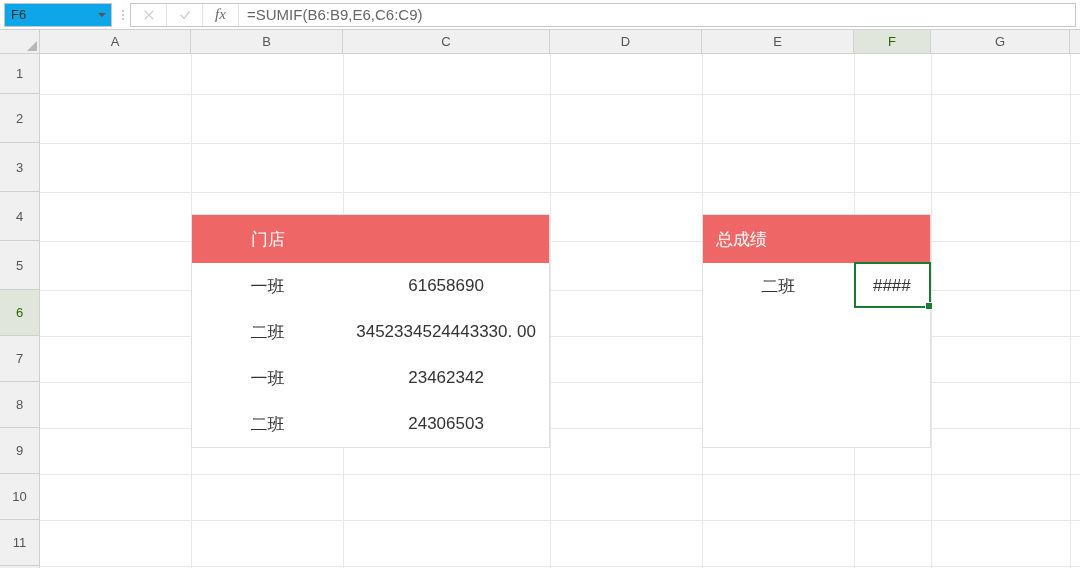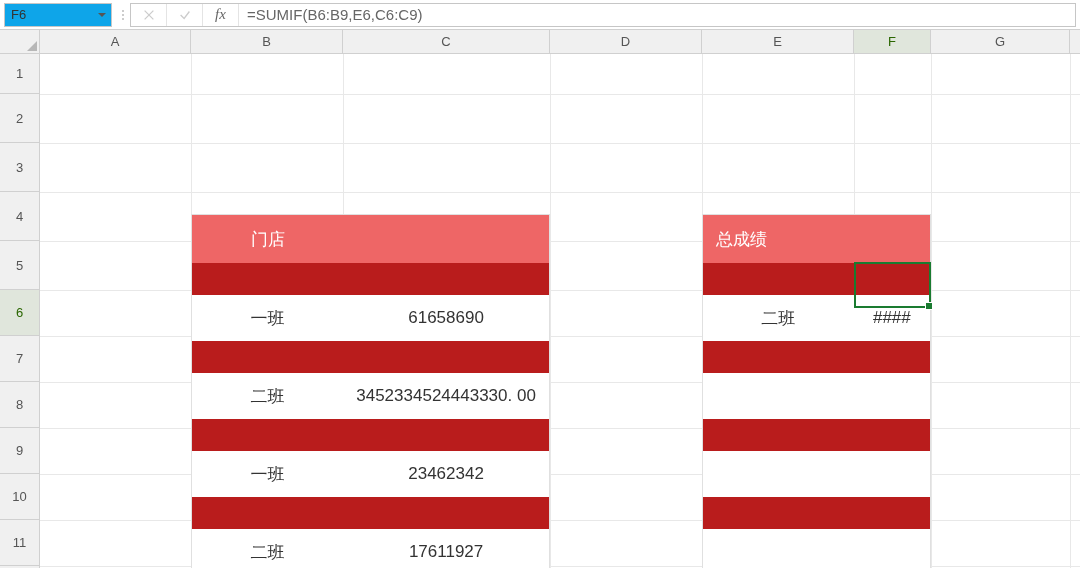--- a/index.html
+++ b/index.html
@@ -177,21 +177,21 @@
       font-size: 17px;
       height: 48px;
     }
     .th {
       display: flex;
       align-items: center;
       justify-content: center;
       border-right: 1px solid #f29090;
     }
     .th:last-child { border-right: none; }
-    .tdrow { display: flex; height: 46px; margin-top: 32px; }
+    .tdrow { display: flex; height: 46px; }
     .td {
       display: flex;
       align-items: center;
       justify-content: center;
       font-size: 17px;
       color: #333;
       background: #fff;
     }
     .table1 .col1 { width: 152px; }
     .table1 .col2 { width: 207px; }
@@ -327,21 +327,21 @@
       <div class="tdrow">
         <div class="td col1">二班</div>
         <div class="td col2">3452334524443330. 00</div>
       </div>
       <div class="tdrow">
         <div class="td col1">一班</div>
         <div class="td col2">23462342</div>
       </div>
       <div class="tdrow">
         <div class="td col1">二班</div>
-        <div class="td col2">17611927</div>
+        <div class="td col2">24306503</div>
       </div>
     </div>
 
     <div class="drawn-table table2">
       <div class="thead">
         <div class="th col2">总成绩</div>
       </div>
       <div class="tdrow">
         <div class="td col1">二班</div>
         <div class="td col2">####</div>

